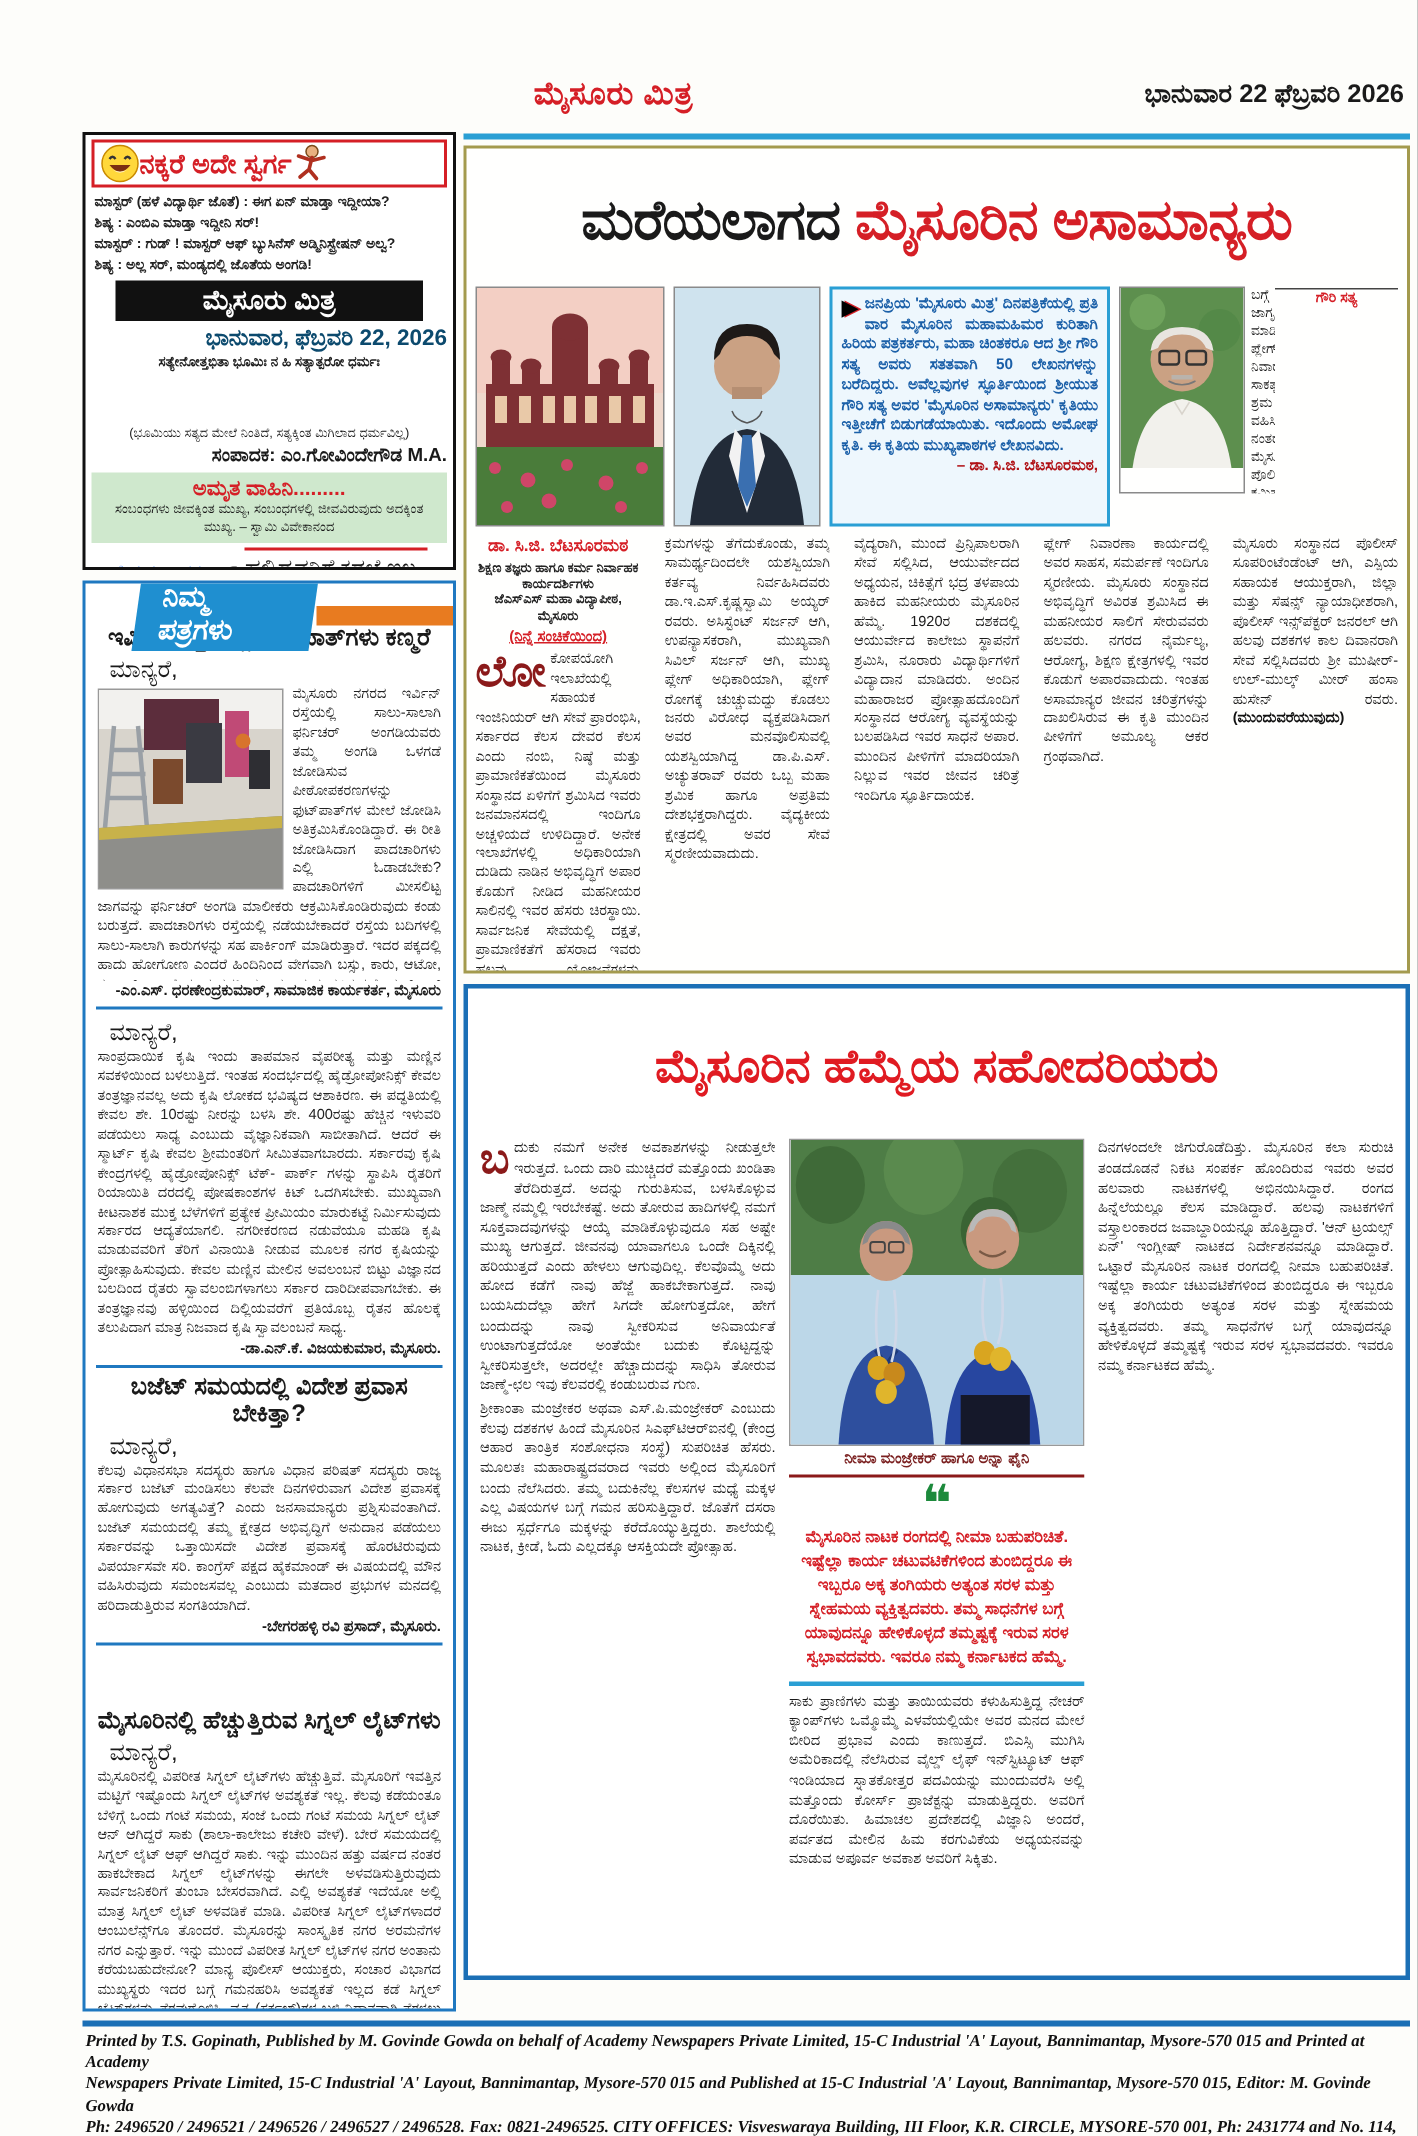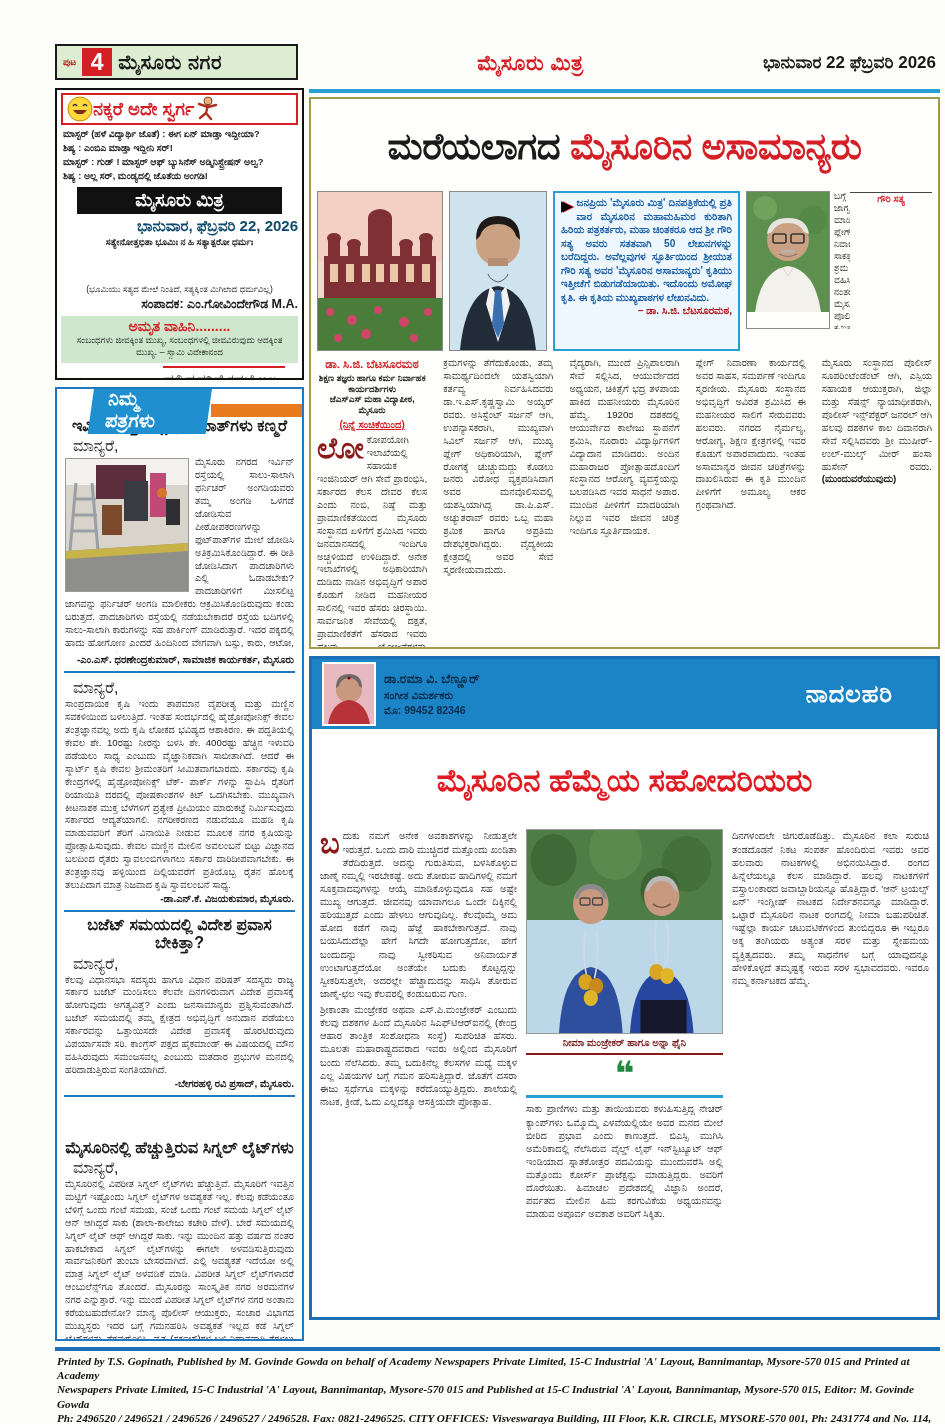--- a/index.html
+++ b/index.html
@@ -96,25 +96,20 @@
   .imprint{font-family:"Liberation Serif","DejaVu Serif",serif;font-weight:bold;font-style:italic;
            font-size:11.2px;line-height:1.27;color:#101010;padding:3px 2px 1px;}
   svg{display:block;}
 </style>
 </head>
 <body>
 
 <div class="page">
 
   <header class="page-header">
-    <div class="badge">
-      <span class="badge-puta">ಪುಟ</span>
-      <span class="badge-num">4</span>
-      <span class="badge-section">ಮೈಸೂರು ನಗರ</span>
-    </div>
     <div class="mast">ಮೈಸೂರು ಮಿತ್ರ</div>
     <div class="pagedate">ಭಾನುವಾರ 22 ಫೆಬ್ರವರಿ 2026</div>
   </header>
 
   <div class="content">
 
     <aside class="left-col">
 
       <section class="joke-box">
         <div class="joke-head">
@@ -309,35 +304,20 @@
           <div class="acol">ಕ್ರಮಗಳನ್ನು ತೆಗೆದುಕೊಂಡು, ತಮ್ಮ ಸಾಮರ್ಥ್ಯದಿಂದಲೇ ಯಶಸ್ವಿಯಾಗಿ ಕರ್ತವ್ಯ ನಿರ್ವಹಿಸಿದವರು ಡಾ.ಇ.ಎಸ್.ಕೃಷ್ಣಸ್ವಾಮಿ ಅಯ್ಯರ್ ರವರು. ಅಸಿಸ್ಟೆಂಟ್ ಸರ್ಜನ್ ಆಗಿ, ಉಪನ್ಯಾಸಕರಾಗಿ, ಮುಖ್ಯವಾಗಿ ಸಿವಿಲ್ ಸರ್ಜನ್ ಆಗಿ, ಮುಖ್ಯ ಪ್ಲೇಗ್ ಅಧಿಕಾರಿಯಾಗಿ, ಪ್ಲೇಗ್ ರೋಗಕ್ಕೆ ಚುಚ್ಚುಮದ್ದು ಕೊಡಲು ಜನರು ವಿರೋಧ ವ್ಯಕ್ತಪಡಿಸಿದಾಗ ಅವರ ಮನವೊಲಿಸುವಲ್ಲಿ ಯಶಸ್ವಿಯಾಗಿದ್ದ ಡಾ.ಪಿ.ಎಸ್. ಅಚ್ಯುತರಾವ್ ರವರು ಒಬ್ಬ ಮಹಾ ಶ್ರಮಿಕ ಹಾಗೂ ಅಪ್ರತಿಮ ದೇಶಭಕ್ತರಾಗಿದ್ದರು. ವೈದ್ಯಕೀಯ ಕ್ಷೇತ್ರದಲ್ಲಿ ಅವರ ಸೇವೆ ಸ್ಮರಣೀಯವಾದುದು.</div>
           <div class="acol">ವೈದ್ಯರಾಗಿ, ಮುಂದೆ ಪ್ರಿನ್ಸಿಪಾಲರಾಗಿ ಸೇವೆ ಸಲ್ಲಿಸಿದ, ಆಯುರ್ವೇದದ ಅಧ್ಯಯನ, ಚಿಕಿತ್ಸೆಗೆ ಭದ್ರ ತಳಪಾಯ ಹಾಕಿದ ಮಹನೀಯರು ಮೈಸೂರಿನ ಹೆಮ್ಮೆ. 1920ರ ದಶಕದಲ್ಲಿ ಆಯುರ್ವೇದ ಕಾಲೇಜು ಸ್ಥಾಪನೆಗೆ ಶ್ರಮಿಸಿ, ನೂರಾರು ವಿದ್ಯಾರ್ಥಿಗಳಿಗೆ ವಿದ್ಯಾದಾನ ಮಾಡಿದರು. ಅಂದಿನ ಮಹಾರಾಜರ ಪ್ರೋತ್ಸಾಹದೊಂದಿಗೆ ಸಂಸ್ಥಾನದ ಆರೋಗ್ಯ ವ್ಯವಸ್ಥೆಯನ್ನು ಬಲಪಡಿಸಿದ ಇವರ ಸಾಧನೆ ಅಪಾರ. ಮುಂದಿನ ಪೀಳಿಗೆಗೆ ಮಾದರಿಯಾಗಿ ನಿಲ್ಲುವ ಇವರ ಜೀವನ ಚರಿತ್ರೆ ಇಂದಿಗೂ ಸ್ಫೂರ್ತಿದಾಯಕ.</div>
           <div class="acol">ಪ್ಲೇಗ್ ನಿವಾರಣಾ ಕಾರ್ಯದಲ್ಲಿ ಅವರ ಸಾಹಸ, ಸಮರ್ಪಣೆ ಇಂದಿಗೂ ಸ್ಮರಣೀಯ. ಮೈಸೂರು ಸಂಸ್ಥಾನದ ಅಭಿವೃದ್ಧಿಗೆ ಅವಿರತ ಶ್ರಮಿಸಿದ ಈ ಮಹನೀಯರ ಸಾಲಿಗೆ ಸೇರುವವರು ಹಲವರು. ನಗರದ ನೈರ್ಮಲ್ಯ, ಆರೋಗ್ಯ, ಶಿಕ್ಷಣ ಕ್ಷೇತ್ರಗಳಲ್ಲಿ ಇವರ ಕೊಡುಗೆ ಅಪಾರವಾದುದು. ಇಂತಹ ಅಸಾಮಾನ್ಯರ ಜೀವನ ಚರಿತ್ರೆಗಳನ್ನು ದಾಖಲಿಸಿರುವ ಈ ಕೃತಿ ಮುಂದಿನ ಪೀಳಿಗೆಗೆ ಅಮೂಲ್ಯ ಆಕರ ಗ್ರಂಥವಾಗಿದೆ.</div>
           <div class="acol">
             <span>ಮೈಸೂರು ಸಂಸ್ಥಾನದ ಪೊಲೀಸ್ ಸೂಪರಿಂಟೆಂಡೆಂಟ್ ಆಗಿ, ಎಸ್ಪಿಯ ಸಹಾಯಕ ಆಯುಕ್ತರಾಗಿ, ಜಿಲ್ಲಾ ಮತ್ತು ಸೆಷನ್ಸ್ ನ್ಯಾಯಾಧೀಶರಾಗಿ, ಪೊಲೀಸ್ ಇನ್ಸ್‌ಪೆಕ್ಟರ್ ಜನರಲ್ ಆಗಿ ಹಲವು ದಶಕಗಳ ಕಾಲ ದಿವಾನರಾಗಿ ಸೇವೆ ಸಲ್ಲಿಸಿದವರು ಶ್ರೀ ಮುಷೀರ್-ಉಲ್-ಮುಲ್ಕ್ ಮೀರ್ ಹಂಸಾ ಹುಸೇನ್ ರವರು. </span><span class="cont-marker">(ಮುಂದುವರೆಯುವುದು)</span>
           </div>
         </div>
       </section>
 
       <section class="nad">
-        <div class="nad-band">
-          <svg class="nad-author-photo" viewBox="0 0 50 60">
-            <rect width="50" height="60" fill="#e8b8c0"></rect>
-            <circle cx="25" cy="26" r="13" fill="#c9997f"></circle>
-            <path d="M12 24 q0 -14 13 -14 q13 0 13 14 l-3 -2 q-2 -8 -10 -8 q-8 0 -10 8 z" fill="#6e6a66"></path>
-            <path d="M4 60 q4 -22 21 -24 q17 2 21 24 z" fill="#b8323a"></path>
-            <circle cx="25" cy="14" r="1.6" fill="#802"></circle>
-          </svg>
-          <div class="nad-author-info">
-            <div class="nad-author-name">ಡಾ.ರಮಾ ವಿ. ಬೆಣ್ಣೂರ್</div>
-            <div>ಸಂಗೀತ ವಿಮರ್ಶಕರು</div>
-            <div>ಮೊ: 99452 82346</div>
-          </div>
-          <div class="nad-title">ನಾದಲಹರಿ</div>
-        </div>
 
         <h2 class="nad-headline">ಮೈಸೂರಿನ ಹೆಮ್ಮೆಯ ಸಹೋದರಿಯರು</h2>
 
         <div class="nad-cols">
           <div class="ncol">
             <span class="dropcap">ಬ</span><span>ದುಕು ನಮಗೆ ಅನೇಕ ಅವಕಾಶಗಳನ್ನು ನೀಡುತ್ತಲೇ ಇರುತ್ತದೆ. ಒಂದು ದಾರಿ ಮುಚ್ಚಿದರೆ ಮತ್ತೊಂದು ಖಂಡಿತಾ ತೆರೆದಿರುತ್ತದೆ. ಅದನ್ನು ಗುರುತಿಸುವ, ಬಳಸಿಕೊಳ್ಳುವ ಜಾಣ್ಮೆ ನಮ್ಮಲ್ಲಿ ಇರಬೇಕಷ್ಟೆ. ಅದು ತೋರುವ ಹಾದಿಗಳಲ್ಲಿ ನಮಗೆ ಸೂಕ್ತವಾದವುಗಳನ್ನು ಆಯ್ಕೆ ಮಾಡಿಕೊಳ್ಳುವುದೂ ಸಹ ಅಷ್ಟೇ ಮುಖ್ಯ ಆಗುತ್ತದೆ. ಜೀವನವು ಯಾವಾಗಲೂ ಒಂದೇ ದಿಕ್ಕಿನಲ್ಲಿ ಹರಿಯುತ್ತದೆ ಎಂದು ಹೇಳಲು ಆಗುವುದಿಲ್ಲ. ಕೆಲವೊಮ್ಮೆ ಅದು ಹೋದ ಕಡೆಗೆ ನಾವು ಹೆಜ್ಜೆ ಹಾಕಬೇಕಾಗುತ್ತದೆ. ನಾವು ಬಯಸಿದುದೆಲ್ಲಾ ಹೇಗೆ ಸಿಗದೇ ಹೋಗುತ್ತದೋ, ಹೇಗೆ ಬಂದುದನ್ನು ನಾವು ಸ್ವೀಕರಿಸುವ ಅನಿವಾರ್ಯತೆ ಉಂಟಾಗುತ್ತದೆಯೋ ಅಂತೆಯೇ ಬದುಕು ಕೊಟ್ಟದ್ದನ್ನು ಸ್ವೀಕರಿಸುತ್ತಲೇ, ಅದರಲ್ಲೇ ಹೆಚ್ಚಾದುದನ್ನು ಸಾಧಿಸಿ ತೋರುವ ಜಾಣ್ಮೆ-ಛಲ ಇವು ಕೆಲವರಲ್ಲಿ ಕಂಡುಬರುವ ಗುಣ.</span>
             <div style="margin-top:3px;">ಶ್ರೀಕಾಂತಾ ಮಂಜ್ರೇಕರ ಅಥವಾ ಎಸ್.ಪಿ.ಮಂಜ್ರೇಕರ್ ಎಂಬುದು ಕೆಲವು ದಶಕಗಳ ಹಿಂದೆ ಮೈಸೂರಿನ ಸಿಎಫ್‌ಟಿಆರ್‌ಐನಲ್ಲಿ (ಕೇಂದ್ರ ಆಹಾರ ತಾಂತ್ರಿಕ ಸಂಶೋಧನಾ ಸಂಸ್ಥೆ) ಸುಪರಿಚಿತ ಹೆಸರು. ಮೂಲತಃ ಮಹಾರಾಷ್ಟ್ರದವರಾದ ಇವರು ಅಲ್ಲಿಂದ ಮೈಸೂರಿಗೆ ಬಂದು ನೆಲೆಸಿದರು. ತಮ್ಮ ಬದುಕಿನೆಲ್ಲ ಕೆಲಸಗಳ ಮಧ್ಯೆ ಮಕ್ಕಳ ಎಲ್ಲ ವಿಷಯಗಳ ಬಗ್ಗೆ ಗಮನ ಹರಿಸುತ್ತಿದ್ದಾರೆ. ಜೊತೆಗೆ ದಸರಾ ಈಜು ಸ್ಪರ್ಧೆಗೂ ಮಕ್ಕಳನ್ನು ಕರೆದೊಯ್ಯುತ್ತಿದ್ದರು. ಶಾಲೆಯಲ್ಲಿ ನಾಟಕ, ಕ್ರೀಡೆ, ಓದು ಎಲ್ಲದಕ್ಕೂ ಆಸಕ್ತಿಯದೇ ಪ್ರೋತ್ಸಾಹ.</div>
           </div>
 
           <div class="ncol ncol-mid">
@@ -369,20 +349,21 @@
                   <rect x="128" y="170" width="52" height="35" fill="#15182a"></rect>
                   <path d="M146 92 q-4 28 2 44 M158 92 q4 28 -2 44" stroke="#cfd8e8" stroke-width="2" fill="none"></path>
                   <circle cx="146" cy="142" r="8" fill="#d9a520"></circle>
                     <circle cx="158" cy="146" r="8" fill="#e0b52c"></circle>
                 </g>
               </svg>
             </div>
             <div class="sisters-cap">ನೀಮಾ ಮಂಜ್ರೇಕರ್ ಹಾಗೂ ಅನ್ನಾ ಫೈನಿ</div>
             <div class="quote-box">
               <div class="quote-mark">❝</div>
+              <div class="quote-text">ಮೈಸೂರಿನ ನಾಟಕ ರಂಗದಲ್ಲಿ ನೀಮಾ ಬಹುಪರಿಚಿತೆ. ಇಷ್ಟೆಲ್ಲಾ ಕಾರ್ಯ ಚಟುವಟಿಕೆಗಳಿಂದ ತುಂಬಿದ್ದರೂ ಈ ಇಬ್ಬರೂ ಅಕ್ಕ ತಂಗಿಯರು ಅತ್ಯಂತ ಸರಳ ಮತ್ತು ಸ್ನೇಹಮಯ ವ್ಯಕ್ತಿತ್ವದವರು. ತಮ್ಮ ಸಾಧನೆಗಳ ಬಗ್ಗೆ ಯಾವುದನ್ನೂ ಹೇಳಿಕೊಳ್ಳದೆ ತಮ್ಮಷ್ಟಕ್ಕೆ ಇರುವ ಸರಳ ಸ್ವಭಾವದವರು. ಇವರೂ ನಮ್ಮ ಕರ್ನಾಟಕದ ಹೆಮ್ಮೆ.</div>
             </div>
             <div class="mid-text">ಸಾಕು ಪ್ರಾಣಿಗಳು ಮತ್ತು ತಾಯಿಯವರು ಕಳುಹಿಸುತ್ತಿದ್ದ ನೇಚರ್ ಕ್ಯಾಂಪ್‌ಗಳು ಒಮ್ಮೊಮ್ಮೆ ಎಳವೆಯಲ್ಲಿಯೇ ಅವರ ಮನದ ಮೇಲೆ ಬೀರಿದ ಪ್ರಭಾವ ಎಂದು ಕಾಣುತ್ತದೆ. ಬಿಎಸ್ಸಿ ಮುಗಿಸಿ ಅಮೆರಿಕಾದಲ್ಲಿ ನೆಲೆಸಿರುವ ವೈಲ್ಡ್ ಲೈಫ್ ಇನ್‌ಸ್ಟಿಟ್ಯೂಟ್ ಆಫ್ ಇಂಡಿಯಾದ ಸ್ನಾತಕೋತ್ತರ ಪದವಿಯನ್ನು ಮುಂದುವರೆಸಿ ಅಲ್ಲಿ ಮತ್ತೊಂದು ಕೋರ್ಸ್ ಪ್ರಾಜೆಕ್ಟನ್ನು ಮಾಡುತ್ತಿದ್ದರು. ಅವರಿಗೆ ದೊರೆಯಿತು. ಹಿಮಾಚಲ ಪ್ರದೇಶದಲ್ಲಿ ವಿಜ್ಞಾನಿ ಅಂದರೆ, ಪರ್ವತದ ಮೇಲಿನ ಹಿಮ ಕರಗುವಿಕೆಯ ಅಧ್ಯಯನವನ್ನು ಮಾಡುವ ಅಪೂರ್ವ ಅವಕಾಶ ಅವರಿಗೆ ಸಿಕ್ಕಿತು.</div>
           </div>
 
           <div class="ncol">ದಿನಗಳಂದಲೇ ಜಿಗುರೊಡೆದಿತ್ತು. ಮೈಸೂರಿನ ಕಲಾ ಸುರುಚಿ ತಂಡದೊಡನೆ ನಿಕಟ ಸಂಪರ್ಕ ಹೊಂದಿರುವ ಇವರು ಅವರ ಹಲವಾರು ನಾಟಕಗಳಲ್ಲಿ ಅಭಿನಯಿಸಿದ್ದಾರೆ. ರಂಗದ ಹಿನ್ನೆಲೆಯಲ್ಲೂ ಕೆಲಸ ಮಾಡಿದ್ದಾರೆ. ಹಲವು ನಾಟಕಗಳಿಗೆ ವಸ್ತ್ರಾಲಂಕಾರದ ಜವಾಬ್ದಾರಿಯನ್ನೂ ಹೊತ್ತಿದ್ದಾರೆ. 'ಆನ್ ಟ್ರಯಲ್ಸ್ ಏನ್' ಇಂಗ್ಲೀಷ್ ನಾಟಕದ ನಿರ್ದೇಶನವನ್ನೂ ಮಾಡಿದ್ದಾರೆ. ಒಟ್ಟಾರೆ ಮೈಸೂರಿನ ನಾಟಕ ರಂಗದಲ್ಲಿ ನೀಮಾ ಬಹುಪರಿಚಿತೆ. ಇಷ್ಟೆಲ್ಲಾ ಕಾರ್ಯ ಚಟುವಟಿಕೆಗಳಿಂದ ತುಂಬಿದ್ದರೂ ಈ ಇಬ್ಬರೂ ಅಕ್ಕ ತಂಗಿಯರು ಅತ್ಯಂತ ಸರಳ ಮತ್ತು ಸ್ನೇಹಮಯ ವ್ಯಕ್ತಿತ್ವದವರು. ತಮ್ಮ ಸಾಧನೆಗಳ ಬಗ್ಗೆ ಯಾವುದನ್ನೂ ಹೇಳಿಕೊಳ್ಳದೆ ತಮ್ಮಷ್ಟಕ್ಕೆ ಇರುವ ಸರಳ ಸ್ವಭಾವದವರು. ಇವರೂ ನಮ್ಮ ಕರ್ನಾಟಕದ ಹೆಮ್ಮೆ.</div>
         </div>
       </section>
     </div>
   </div>
 

